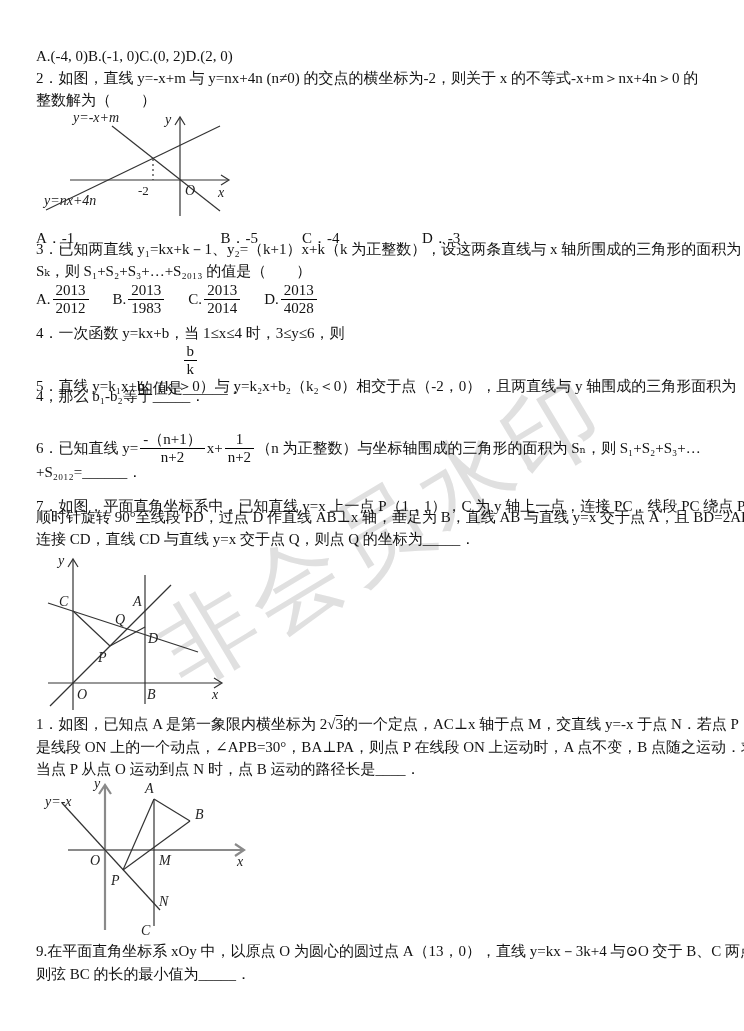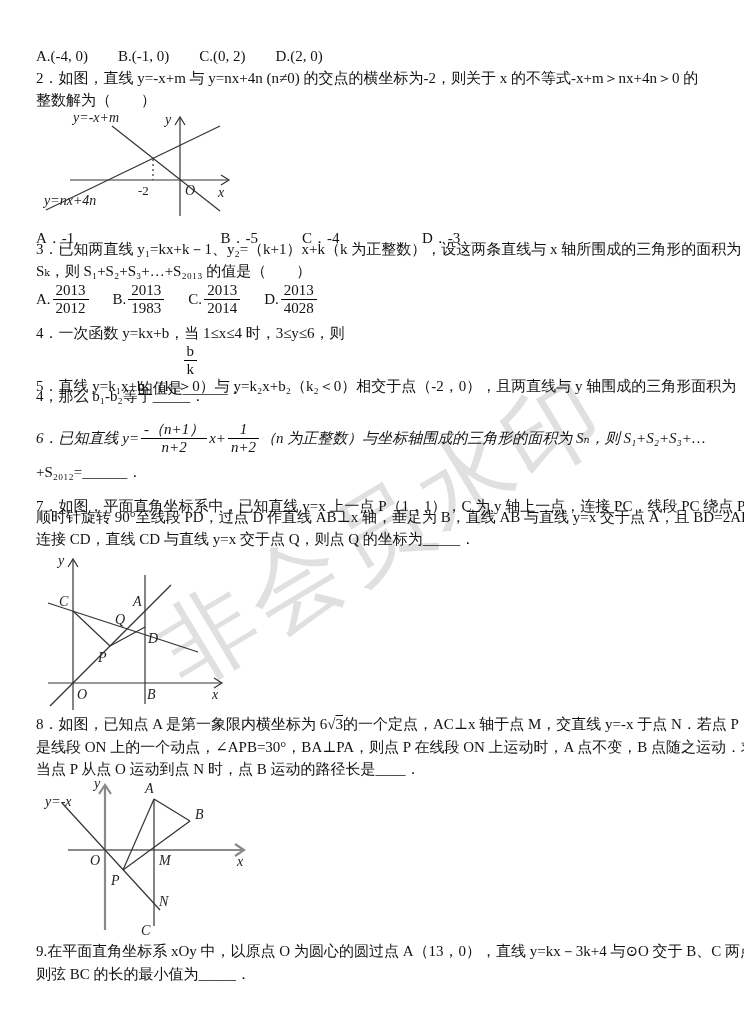--- a/index.html
+++ b/index.html
@@ -31,21 +31,21 @@
 </style>
 </head>
 <body>
 
 <div class="page">
 
   <div class="watermark" style="color: rgb(224, 224, 224);">非会员水印</div>
 
   <div class="content-layer">
 
-    <div class="line opt-row" style="top:46px;gap:30px;">
+    <div class="line opt-row" style="top:46px;">
       <span>A.(-4, 0)</span>
       <span>B.(-1, 0)</span>
       <span>C.(0, 2)</span>
       <span>D.(2, 0)</span>
     </div>
 
     <div class="line" style="top:68px;">2．如图，直线 y=-x+m 与 y=nx+4n (n≠0) 的交点的横坐标为-2，则关于 x 的不等式-x+m＞nx+4n＞0 的</div>
     <div class="line" style="top:90px;">整数解为（　　）</div>
 
     <svg style="left:40px;top:108px;" width="200" height="112">
@@ -109,21 +109,21 @@
       <span class="frac">
         <span class="fnum">b</span>
         <span class="fden">k</span>
       </span>
       <span>的值是______．</span>
     </div>
 
     <div class="line" style="top:376px;">5．直线 y=k₁x+b₁（k₁＞0）与 y=k₂x+b₂（k₂＜0）相交于点（-2，0），且两直线与 y 轴围成的三角形面积为</div>
     <div class="line" style="top:386px;">4，那么 b₁-b₂等于_____．</div>
 
-    <div class="line flexline" style="top:414px;height:48px;font-style:italic;">
+    <div class="line flexline" style="top:424px;height:48px;">
       <span>6．已知直线 y=</span>
       <span class="frac">
         <span class="fnum">-（n+1）</span>
         <span class="fden">n+2</span>
       </span>
       <span>x+</span>
       <span class="frac">
         <span class="fnum">1</span>
         <span class="fden">n+2</span>
       </span>
@@ -150,21 +150,21 @@
       <text x="39" y="147">O</text>
       <text x="21" y="54">C</text>
       <text x="95" y="54">A</text>
       <text x="77" y="72">Q</text>
       <text x="110" y="91">D</text>
       <text x="60" y="110">P</text>
       <text x="109" y="147">B</text>
     </svg>
 
     <div class="line" style="top:714px;">
-      <span>8．如图，已知点 A 是第一象限内横坐标为 6</span><span>√</span><span class="sqrt-rad">3</span><span>的一个定点，AC⊥x 轴于点 M，交直线 y=-x 于点 N．若点 P</span>
+      <span>1．如图，已知点 A 是第一象限内横坐标为 2</span><span>√</span><span class="sqrt-rad">3</span><span>的一个定点，AC⊥x 轴于点 M，交直线 y=-x 于点 N．若点 P</span>
     </div>
     <div class="line" style="top:737px;">是线段 ON 上的一个动点，∠APB=30°，BA⊥PA，则点 P 在线段 ON 上运动时，A 点不变，B 点随之运动．求</div>
     <div class="line" style="top:759px;">当点 P 从点 O 运动到点 N 时，点 B 运动的路径长是____．</div>
 
     <svg style="left:35px;top:778px;" width="215" height="158">
       <line class="axisg" x1="70" y1="8" x2="70" y2="152"></line>
       <polyline class="axisg" points="64,16 70,7 76,16"></polyline>
       <line class="axisg" x1="33" y1="72" x2="208" y2="72"></line>
       <polyline class="axisg" points="200,66 209,72 200,78"></polyline>
       <line class="thin" x1="27" y1="25" x2="125" y2="132"></line>

